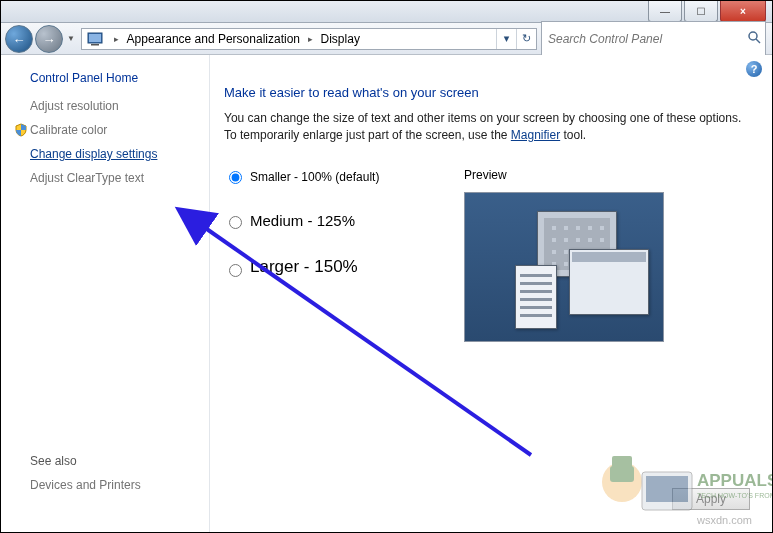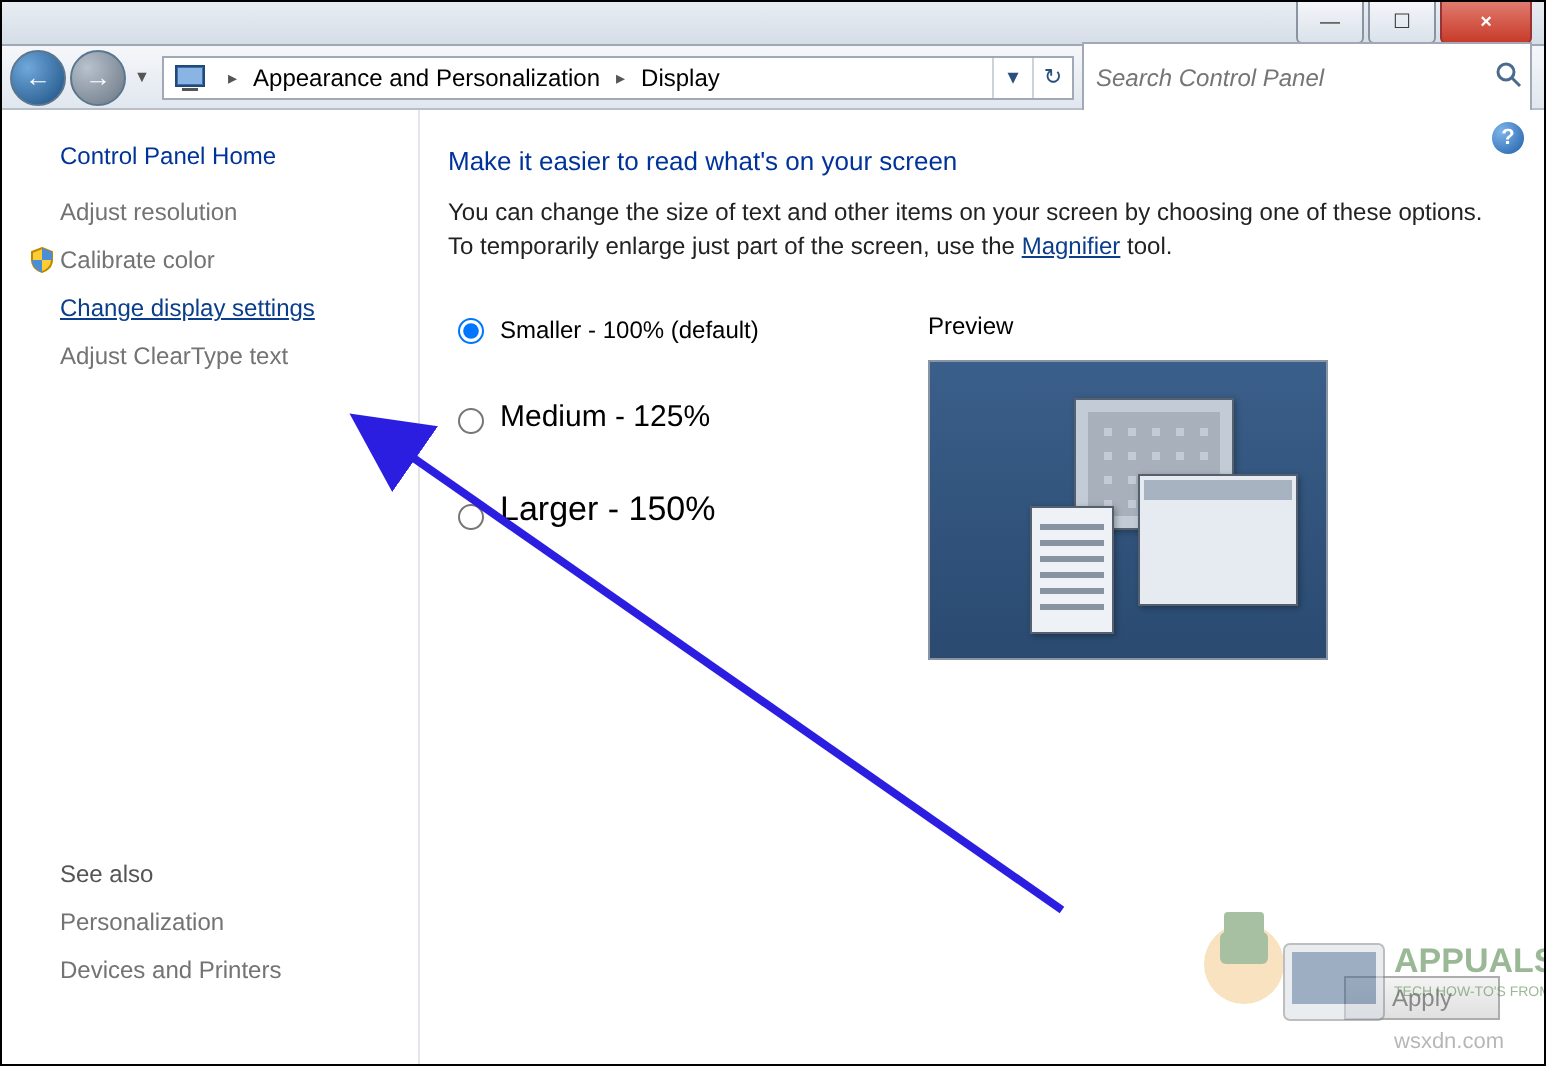--- a/index.html
+++ b/index.html
@@ -205,21 +205,21 @@
     padding: 18px 22px 16px 14px;
     border-left: 1px solid #e2e6eb;
     position: relative;
     display: flex;
     flex-direction: column;
   }
   .main h1 {
     color: #003399;
     font-size: 13px;
     font-weight: normal;
-    margin: 0 0 10px 0;
+    margin: 12px 0 10px 0;
   }
   .desc {
     font-size: 12px;
     color: #222;
     line-height: 1.4;
     margin-bottom: 24px;
   }
   .desc a {
     color: #0a3e8c;
     text-decoration: underline;
@@ -384,21 +384,20 @@
           <path d="M7 7 L7 13 C4.5 12.5 2 10 2 7 Z" fill="#4a8ed8"></path>
         </svg>
       </span>
       <span>Calibrate color</span>
     </div>
     <div class="side-link selected">Change display settings</div>
     <div class="side-link">Adjust ClearType text</div>
 
     <div class="seealso">
       <div class="seealso-head">See also</div>
-      <div class="side-link">Personalization</div>
       <div class="side-link">Devices and Printers</div>
     </div>
   </div>
 
   <div class="main">
     <div class="help-icon">?</div>
 
     <h1>Make it easier to read what's on your screen</h1>
 
     <div class="desc">

